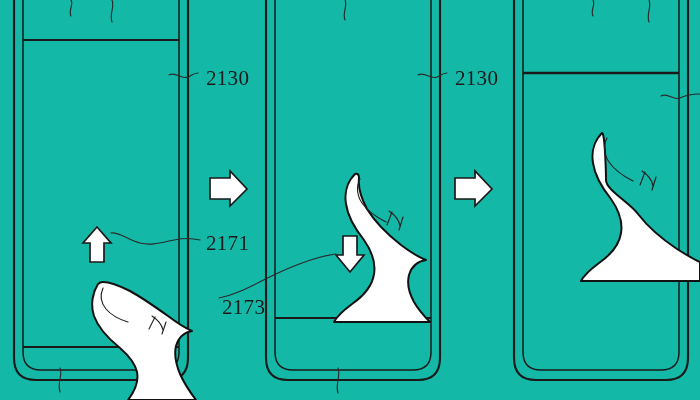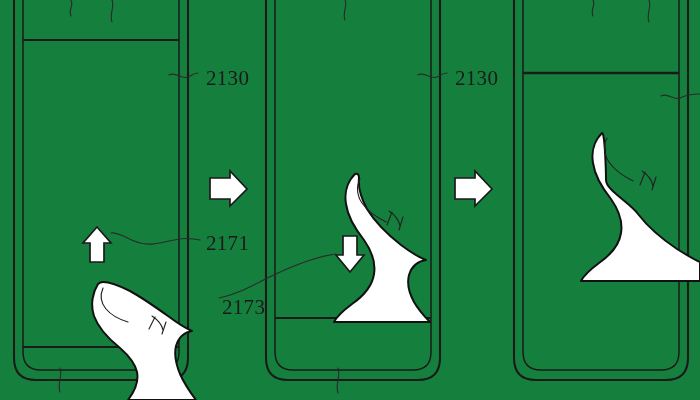--- a/index.html
+++ b/index.html
@@ -10,21 +10,21 @@
   body {
     width: 700px;
     height: 400px;
     overflow: hidden;
     font-family: "Liberation Serif", "DejaVu Serif", serif;
   }
   #figure-root {
     position: relative;
     width: 700px;
     height: 400px;
-    background: #15803d;
+    background: #14b8a6;
   }
   svg.figure-canvas {
     display: block;
     width: 700px;
     height: 400px;
   }
   .stroke-device {
     fill: none;
     stroke: #1a1a1a;
     stroke-width: 2.1;

